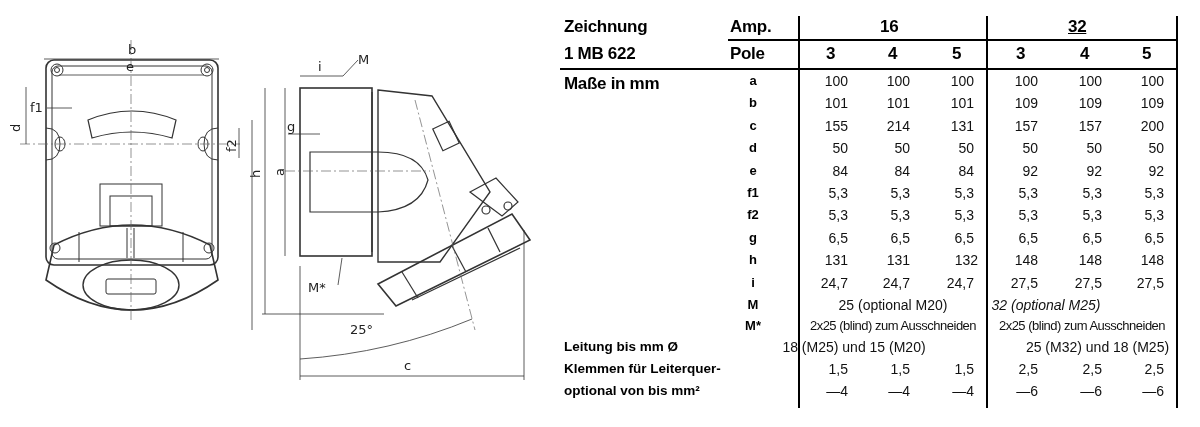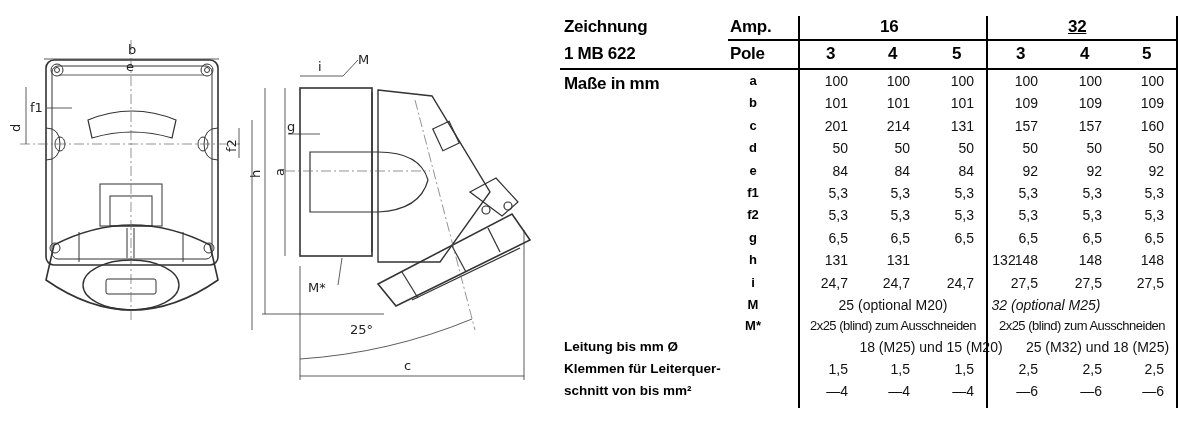--- a/index.html
+++ b/index.html
@@ -151,26 +151,26 @@
       <span class="t val" style="left: 1052px; top: 73px;">100</span>
       <span class="t val" style="left: 1114px; top: 73px;">100</span>
       <span class="t lbl" style="left: 738px; top: 95.4px;">b</span>
       <span class="t val" style="left: 798px; top: 95.4px;">101</span>
       <span class="t val" style="left: 860px; top: 95.4px;">101</span>
       <span class="t val" style="left: 924px; top: 95.4px;">101</span>
       <span class="t val" style="left: 988px; top: 95.4px;">109</span>
       <span class="t val" style="left: 1052px; top: 95.4px;">109</span>
       <span class="t val" style="left: 1114px; top: 95.4px;">109</span>
       <span class="t lbl" style="left: 738px; top: 117.8px;">c</span>
-      <span class="t val" style="left: 798px; top: 117.8px;">201</span>
+      <span class="t val" style="left: 798px; top: 117.8px;">155</span>
       <span class="t val" style="left: 860px; top: 117.8px;">214</span>
       <span class="t val" style="left: 924px; top: 117.8px;">131</span>
       <span class="t val" style="left: 988px; top: 117.8px;">157</span>
       <span class="t val" style="left: 1052px; top: 117.8px;">157</span>
-      <span class="t val" style="left: 1114px; top: 117.8px;">160</span>
+      <span class="t val" style="left: 1114px; top: 117.8px;">200</span>
       <span class="t lbl" style="left: 738px; top: 140.2px;">d</span>
       <span class="t val" style="left: 798px; top: 140.2px;">50</span>
       <span class="t val" style="left: 860px; top: 140.2px;">50</span>
       <span class="t val" style="left: 924px; top: 140.2px;">50</span>
       <span class="t val" style="left: 988px; top: 140.2px;">50</span>
       <span class="t val" style="left: 1052px; top: 140.2px;">50</span>
       <span class="t val" style="left: 1114px; top: 140.2px;">50</span>
       <span class="t lbl" style="left: 738px; top: 162.6px;">e</span>
       <span class="t val" style="left: 798px; top: 162.6px;">84</span>
       <span class="t val" style="left: 860px; top: 162.6px;">84</span>
@@ -195,21 +195,21 @@
       <span class="t lbl" style="left: 738px; top: 229.8px;">g</span>
       <span class="t val" style="left: 798px; top: 229.8px;">6,5</span>
       <span class="t val" style="left: 860px; top: 229.8px;">6,5</span>
       <span class="t val" style="left: 924px; top: 229.8px;">6,5</span>
       <span class="t val" style="left: 988px; top: 229.8px;">6,5</span>
       <span class="t val" style="left: 1052px; top: 229.8px;">6,5</span>
       <span class="t val" style="left: 1114px; top: 229.8px;">6,5</span>
       <span class="t lbl" style="left: 738px; top: 252.2px;">h</span>
       <span class="t val" style="left: 798px; top: 252.2px;">131</span>
       <span class="t val" style="left: 860px; top: 252.2px;">131</span>
-      <span class="t val" style="left: 979px; top: 252.2px; text-align: center;">132</span>
+      <span class="t val" style="left: 928px; top: 252.2px;">132</span>
       <span class="t val" style="left: 988px; top: 252.2px;">148</span>
       <span class="t val" style="left: 1052px; top: 252.2px;">148</span>
       <span class="t val" style="left: 1114px; top: 252.2px;">148</span>
       <span class="t lbl" style="left: 738px; top: 274.6px;">i</span>
       <span class="t val" style="left: 798px; top: 274.6px;">24,7</span>
       <span class="t val" style="left: 860px; top: 274.6px;">24,7</span>
       <span class="t val" style="left: 924px; top: 274.6px;">24,7</span>
       <span class="t val" style="left: 988px; top: 274.6px;">27,5</span>
       <span class="t val" style="left: 1052px; top: 274.6px;">27,5</span>
       <span class="t val" style="left: 1114px; top: 274.6px;">27,5</span>
@@ -217,25 +217,25 @@
 
   <span class="t lbl" style="left:738px; top:297px;">M</span>
   <span class="t wide" style="left:800px; top:297px; width:186px;">25 (optional M20)</span>
   <span class="t wide" style="left:936px; top:297px; width:220px;font-style:italic;">32 (optional M25)</span>
 
   <span class="t lbl" style="left:738px; top:318px;">M*</span>
   <span class="t wide" style="left:800px; top:318px; width:186px; font-size:13px; letter-spacing:-0.5px;">2x25 (blind) zum Ausschneiden</span>
   <span class="t wide" style="left:988px; top:318px; width:188px; font-size:13px; letter-spacing:-0.5px;">2x25 (blind) zum Ausschneiden</span>
 
   <span class="t side" style="left:564px; top:339px;">Leitung bis mm Ø</span>
-  <span class="t wide" style="left:841px; top:339px; width:180px;">18 (M25) und 15 (M20)</span>
+  <span class="t wide" style="left:764px; top:339px; width:180px;">18 (M25) und 15 (M20)</span>
   <span class="t wide" style="left:988px; top:339px; width:219px;">25 (M32) und 18 (M25)</span>
 
   <span class="t side" style="left:564px; top:361px;">Klemmen für Leiterquer-</span>
-  <span class="t side" style="left:564px; top:383px;">schnitt von bis mm²</span>
+  <span class="t side" style="left:564px; top:383px;">optional von bis mm²</span>
   <div id="klemmen-container">
       <span class="t val" style="left: 798px; top: 361px;">1,5</span>
       <span class="t val" style="left: 860px; top: 361px;">1,5</span>
       <span class="t val" style="left: 924px; top: 361px;">1,5</span>
       <span class="t val" style="left: 988px; top: 361px;">2,5</span>
       <span class="t val" style="left: 1052px; top: 361px;">2,5</span>
       <span class="t val" style="left: 1114px; top: 361px;">2,5</span>
       <span class="t val" style="left: 798px; top: 383px;">—4</span>
       <span class="t val" style="left: 860px; top: 383px;">—4</span>
       <span class="t val" style="left: 924px; top: 383px;">—4</span>

